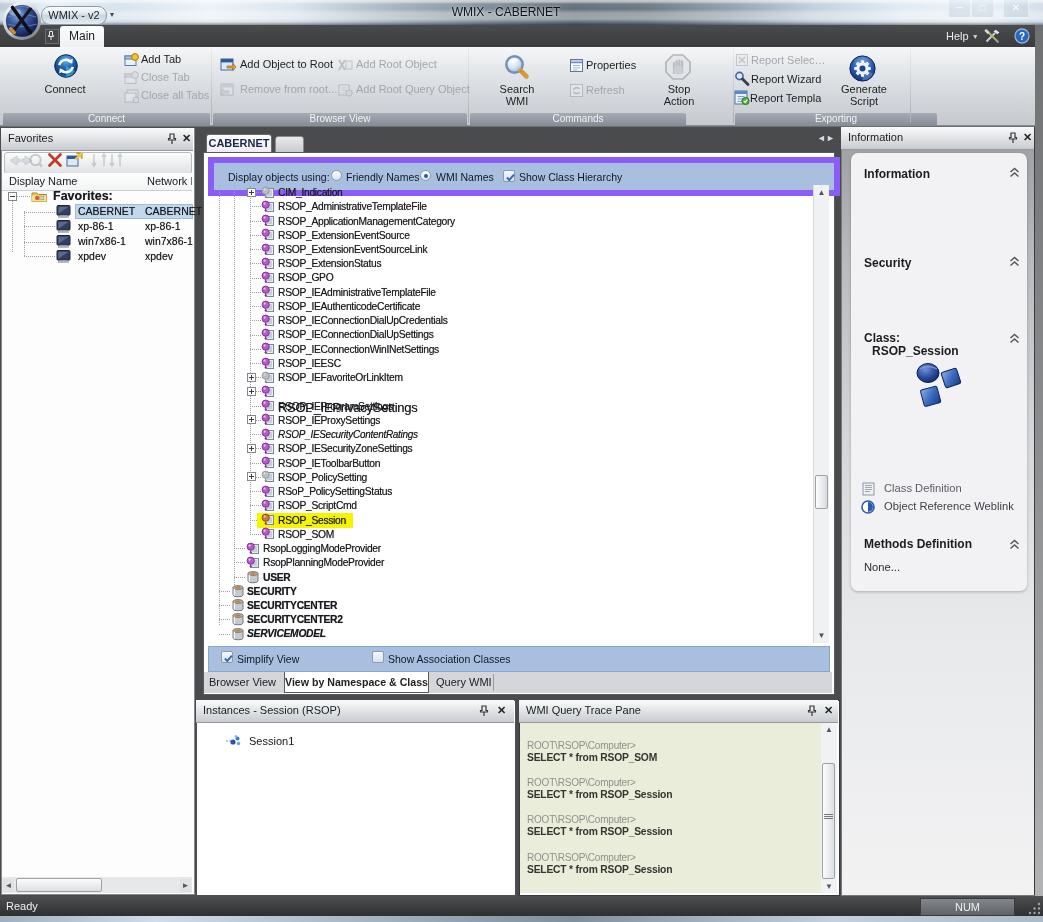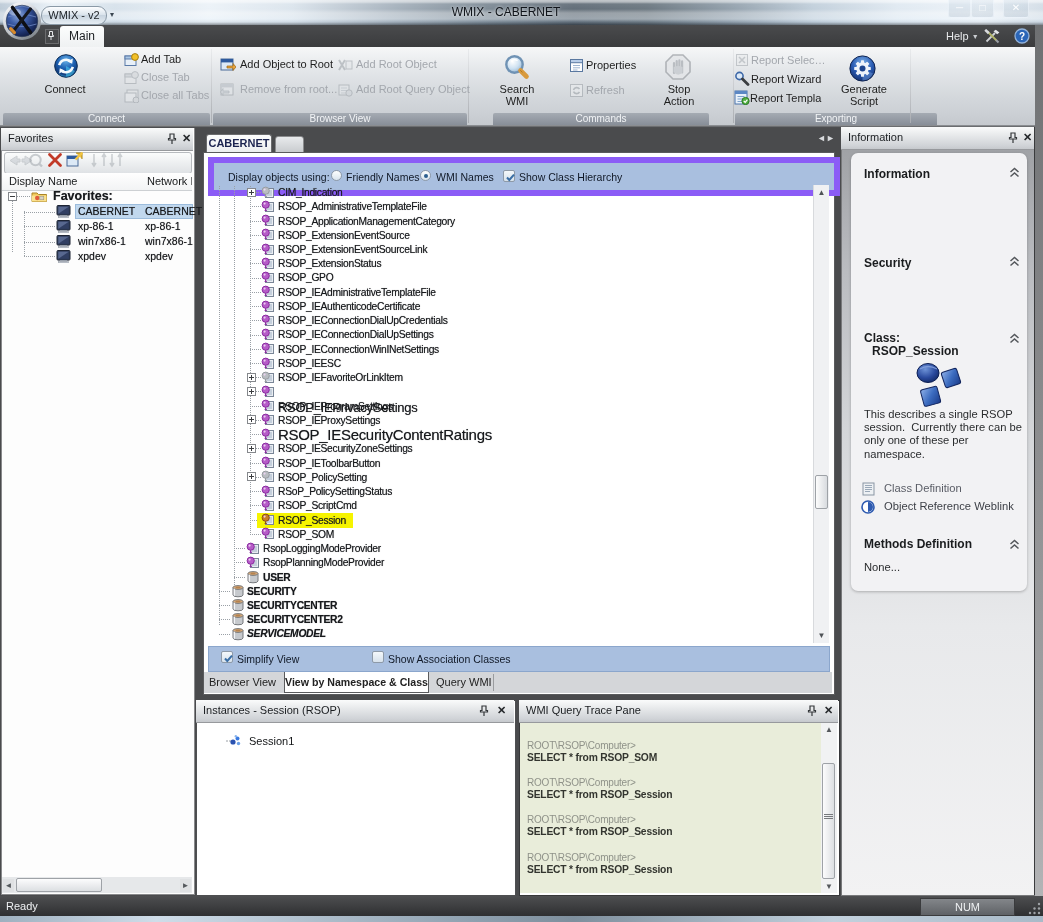--- a/index.html
+++ b/index.html
@@ -108,21 +108,21 @@
       <path d="M3.5 1.5 L6.5 1.5 L6.5 5.5 L7.5 5.5 L7.5 6.5 L2.5 6.5 L2.5 5.5 L3.5 5.5 Z M5 6.5 L5 10" stroke="#e6e8ea" stroke-width="1" fill="none"></path>
     </svg>
   </div>
 <div class="abs" id="maintab">Main</div>
 <div class="abs" id="helptxt">Help <span style="font-size:7px;color:#c9ccd0;position:relative;top:-1px">▼</span></div>
 <div class="abs" id="ribbon"></div>
 <div class="abs" id="ribbonedge"></div>
 
 <div class="abs rgroup-label" style="left:3px;width:207px">Connect</div>
 <div class="abs rgroup-label" style="left:213px;width:254px">Browser View</div>
-<div class="abs rgroup-label" style="left:493px;width:216px">Commands</div>
+<div class="abs rgroup-label" style="left:470px;width:216px">Commands</div>
 <div class="abs rgroup-label" style="left:735px;width:202px">Exporting</div>
 <div class="abs rsep" style="left:211px"></div>
 <div class="abs rsep" style="left:468px"></div>
 <div class="abs rsep" style="left:733px"></div>
 <div class="abs rsep" style="left:910px"></div>
 
 <div class="abs rbig" style="left:30px;top:83px;width:70px">Connect</div>
 <div class="abs rsmall" style="left:141px;top:53px">Add Tab</div>
 <div class="abs rsmall rdis" style="left:141px;top:71px">Close Tab</div>
 <div class="abs rsmall rdis" style="left:141px;top:89px">Close all Tabs</div>
@@ -446,21 +446,21 @@
 <div class="abs doth" style="left:250px;top:434px;width:11px"></div>
 <svg class="abs" style="left:261px;top:427.70000000000005px" width="14" height="13" viewBox="0 0 14 13">
 <rect x="4.5" y="2.5" width="8" height="9" fill="#e9edf2" stroke="#7a8697" stroke-width="1"></rect>
 <line x1="6" y1="5" x2="11" y2="5" stroke="#9fb0c4" stroke-width="1"></line>
 <line x1="6" y1="7" x2="11" y2="7" stroke="#9fb0c4" stroke-width="1"></line>
 <line x1="6" y1="9" x2="11" y2="9" stroke="#9fb0c4" stroke-width="1"></line>
 <circle cx="4.7" cy="4.7" r="3.6" fill="#b65cc8" stroke="#8a2ba0" stroke-width="1"></circle>
 <circle cx="3.6" cy="3.6" r="1.1" fill="#efd6f4" opacity="0.9"></circle>
 <path d="M4.7 8.3 L6.2 11 L3.4 11 Z" fill="#8a2ba0"></path>
 </svg>
-<div class="abs trow" style="left:278px;top:427.1px;font-size:15px;letter-spacing:-0.3px;">RSOP_IESecurityContentRatings</div>
+<div class="abs trow" style="left:278px;top:427.1px;font-size:10px;letter-spacing:-0.3px;font-style:italic;">RSOP_IESecurityContentRatings</div>
 <div class="abs doth" style="left:250px;top:448px;width:11px"></div>
 <svg class="abs" style="left:247px;top:443.94px" width="9" height="9" viewBox="0 0 9 9">
 <rect x="0.5" y="0.5" width="8" height="8" fill="#fff" stroke="#85888c"></rect>
 <line x1="2" y1="4.5" x2="7" y2="4.5" stroke="#3a3c3f" stroke-width="1"></line>
 <line x1="4.5" y1="2" x2="4.5" y2="7" stroke="#3a3c3f" stroke-width="1"></line>
 </svg>
 <svg class="abs" style="left:261px;top:441.94px" width="14" height="13" viewBox="0 0 14 13">
 <rect x="4.5" y="2.5" width="8" height="9" fill="#e9edf2" stroke="#7a8697" stroke-width="1"></rect>
 <line x1="6" y1="5" x2="11" y2="5" stroke="#9fb0c4" stroke-width="1"></line>
 <line x1="6" y1="7" x2="11" y2="7" stroke="#9fb0c4" stroke-width="1"></line>
@@ -632,21 +632,20 @@
     <svg class="pinsvg" style="left:167px" width="10" height="12" viewBox="0 0 10 12">
       <path d="M3 1 L7 1 L7 5.5 L8.5 5.5 L8.5 7 L1.5 7 L1.5 5.5 L3 5.5 Z M5 7 L5 11" stroke="#34373a" stroke-width="1.2" fill="none"></path>
     </svg>
     <span class="px" style="left:182px">✕</span>
   </div>
 <div class="abs" id="infocard">
  <div class="ihead" style="left:13px;top:14px">Information</div>
  <div class="ihead" style="left:13px;top:103px">Security</div>
  <div class="ihead" style="left:13px;top:178px">Class:</div>
  <div class="ihead" style="left:21px;top:191px">RSOP_Session</div>
- <div class="ipara" style="top:255px">This describes a single RSOP session.&nbsp; Currently there can be only one of these per namespace.</div>
  <div class="ipara" style="left:33px;top:329px;color:#5a5d66">Class Definition</div>
  <div class="ipara" style="left:33px;top:347px;color:#3e4148">Object Reference Weblink</div>
  <div class="ihead" style="left:13px;top:384px">Methods Definition</div>
  <div class="ipara" style="top:408px">None...</div>
 </div>
 
 <div class="abs" id="instpanel"></div>
 <div class="abs phead" id="insthead">
     <span class="t">Instances - Session (RSOP)</span>
     <svg class="pinsvg" style="left:283px" width="10" height="12" viewBox="0 0 10 12">

